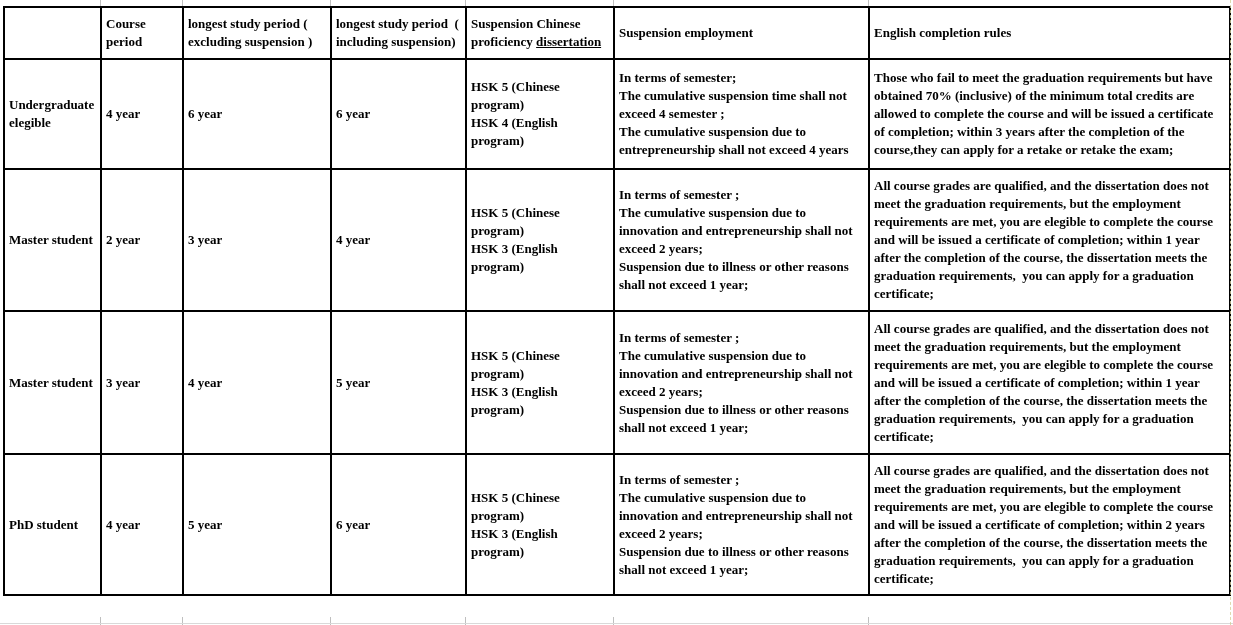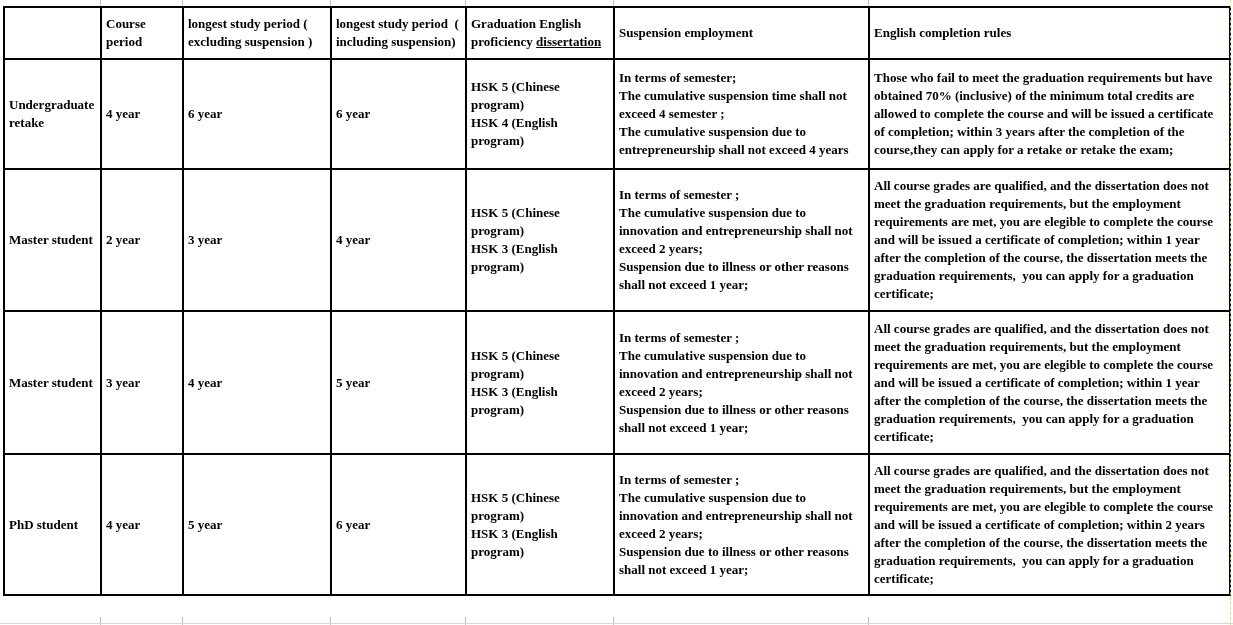--- a/index.html
+++ b/index.html
@@ -51,27 +51,27 @@
         <col style="width:255px">
       <col style="width:361px">
     </colgroup>
 
     <tbody>
         <tr class="hrow">
       <th></th>
       <th>Course period</th>
       <th class="topalign">longest study period ( excluding suspension )</th>
       <th class="topalign">longest study period  ( including suspension)</th>
-      <th class="topalign"><span>Graduation English proficiency </span><span class="u">dissertation</span></th>
+      <th class="topalign"><span>Suspension Chinese proficiency </span><span class="u">dissertation</span></th>
       <th>Suspension employment</th>
       <th>English completion rules</th>
     </tr>
 
     <tr class="row1">
-      <td>Undergraduate retake</td>
+      <td>Undergraduate elegible</td>
       <td>4 year</td>
       <td>6 year</td>
       <td>6 year</td>
       <td>HSK 5 (Chinese program)
 HSK 4 (English program)</td>
       <td>In terms of semester;
 The cumulative suspension time shall not exceed 4 semester ;
 The cumulative suspension due to entrepreneurship shall not exceed 4 years</td>
       <td>Those who fail to meet the graduation requirements but have obtained 70% (inclusive) of the minimum total credits are allowed to complete the course and will be issued a certificate of completion; within 3 years after the completion of the course,they can apply for a retake or retake the exam;</td>
     </tr>

